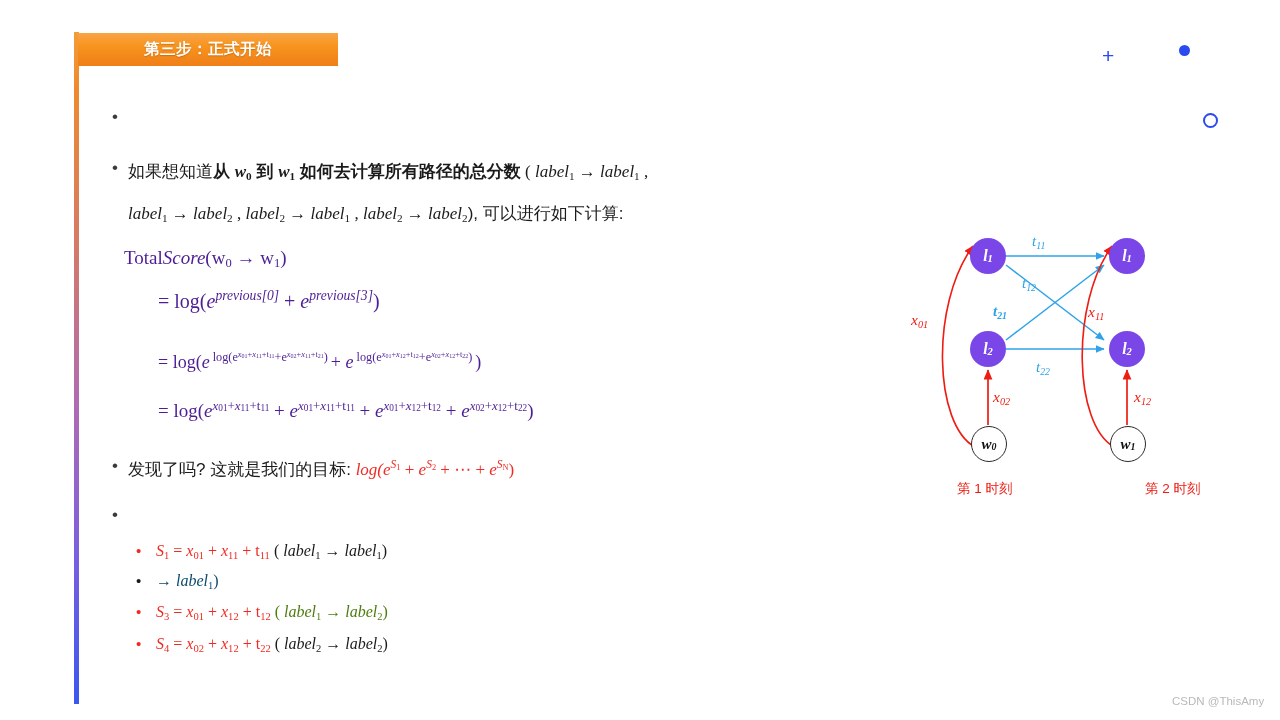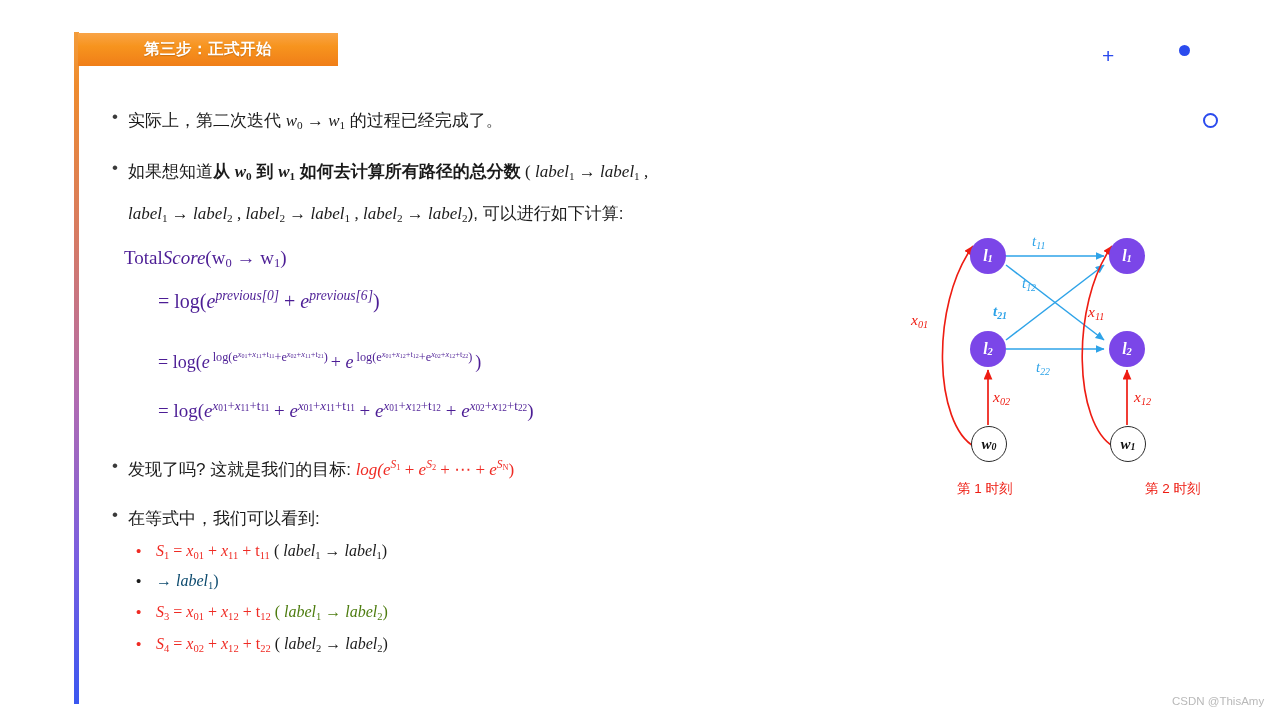--- a/index.html
+++ b/index.html
@@ -74,43 +74,40 @@
 </div>
 
 <div id="plus-mark">+</div>
 <div id="dot-mark"></div>
 <div id="rt-head">
 </div>
 <div id="circle-mark"></div>
 
 <div class="bullet" style="left:112px;top:104px;width:760px;">
   <span class="bdot">•</span>
-  <span class="btext">
-    <span class="cjk">实际上，第二次迭代 </span><span class="mathi">w</span><sub class="mathr">0</sub><span class="mathr"> → </span><span class="mathi">w</span><sub class="mathr">1</sub><span class="cjk"> 的过程已经完成了。</span>
-  </span>
 </div>
 
 <div class="bullet" style="left:112px;top:155px;width:780px;">
   <span class="bdot">•</span>
   <span class="btext">
     <span class="cjk">如果想知道</span><span class="cjk bld">从 </span><span class="mathi bld">w</span><sub class="mathr bld">0</sub><span class="cjk bld"> 到 </span><span class="mathi bld">w</span><sub class="mathr bld">1</sub><span class="cjk bld"> 如何去计算所有路径的总分数</span><span class="mathr"> ( </span><span class="mathi">label</span><sub class="mathr">1</sub><span class="mathr"> → </span><span class="mathi">label</span><sub class="mathr">1</sub><span class="mathr"> ,</span>
   </span>
 </div>
 <div class="bullet" style="left:128px;top:197px;width:780px;">
   <span class="btext">
     <span class="mathi">label</span><sub class="mathr">1</sub><span class="mathr"> → </span><span class="mathi">label</span><sub class="mathr">2</sub><span class="mathr"> , </span><span class="mathi">label</span><sub class="mathr">2</sub><span class="mathr"> → </span><span class="mathi">label</span><sub class="mathr">1</sub><span class="mathr"> , </span><span class="mathi">label</span><sub class="mathr">2</sub><span class="mathr"> → </span><span class="mathi">label</span><sub class="mathr">2</sub><span class="cjk">), 可以进行如下计算:</span>
   </span>
 </div>
 
 <div class="formula" style="left:124px;top:247px;font-size:19px;">
   <span>Total</span><span style="font-style:italic">Score</span><span>(</span><span>w</span><sub>0</sub><span> → </span><span>w</span><sub>1</sub><span>)</span>
 </div>
 
 <div class="formula" style="left:158px;top:290px;font-size:20px;">
-  <span>= log(</span><span style="font-style:italic">e</span><sup style="font-style:italic">previous[0]</sup><span> + </span><span style="font-style:italic">e</span><sup style="font-style:italic">previous[6]</sup><span>)</span>
+  <span>= log(</span><span style="font-style:italic">e</span><sup style="font-style:italic">previous[0]</sup><span> + </span><span style="font-style:italic">e</span><sup style="font-style:italic">previous[3]</sup><span>)</span>
 </div>
 
 <div class="formula" style="left:158px;top:352px;font-size:18px;">
   <span>= log(</span><span style="font-style:italic">e</span><sup>
     <span>log(e</span><sup style="font-style:italic;top:-.45em">x</sup><sup style="top:-.45em"><sub>01</sub></sup><sup style="top:-.45em">+</sup><sup style="font-style:italic;top:-.45em">x</sup><sup style="top:-.45em"><sub>11</sub></sup><sup style="top:-.45em">+</sup><sup style="top:-.45em">t</sup><sup style="top:-.45em"><sub>11</sub></sup><span>+e</span><sup style="font-style:italic;top:-.45em">x</sup><sup style="top:-.45em"><sub>02</sub></sup><sup style="top:-.45em">+</sup><sup style="font-style:italic;top:-.45em">x</sup><sup style="top:-.45em"><sub>11</sub></sup><sup style="top:-.45em">+</sup><sup style="top:-.45em">t</sup><sup style="top:-.45em"><sub>21</sub></sup><span>)</span>
   </sup><span> + </span><span style="font-style:italic">e</span><sup>
     <span>log(e</span><sup style="font-style:italic;top:-.45em">x</sup><sup style="top:-.45em"><sub>01</sub></sup><sup style="top:-.45em">+</sup><sup style="font-style:italic;top:-.45em">x</sup><sup style="top:-.45em"><sub>12</sub></sup><sup style="top:-.45em">+</sup><sup style="top:-.45em">t</sup><sup style="top:-.45em"><sub>12</sub></sup><span>+e</span><sup style="font-style:italic;top:-.45em">x</sup><sup style="top:-.45em"><sub>02</sub></sup><sup style="top:-.45em">+</sup><sup style="font-style:italic;top:-.45em">x</sup><sup style="top:-.45em"><sub>12</sub></sup><sup style="top:-.45em">+</sup><sup style="top:-.45em">t</sup><sup style="top:-.45em"><sub>22</sub></sup><span>)</span>
   </sup><span>)</span>
 </div>
 
@@ -120,21 +117,20 @@
 
 <div class="bullet" style="left:112px;top:453px;width:760px;">
   <span class="bdot">•</span>
   <span class="btext">
     <span class="cjk">发现了吗? 这就是我们的目标: </span><span class="mathi red">log(</span><span class="mathi red">e</span><sup class="mathi red">S</sup><sup class="red"><sub class="mathr">1</sub></sup><span class="mathr red"> + </span><span class="mathi red">e</span><sup class="mathi red">S</sup><sup class="red"><sub class="mathr">2</sub></sup><span class="mathr red"> + ⋯ + </span><span class="mathi red">e</span><sup class="mathi red">S</sup><sup class="red"><sub class="mathr">N</sub></sup><span class="mathr red">)</span>
   </span>
 </div>
 
 <div class="bullet" style="left:112px;top:502px;width:760px;">
   <span class="bdot">•</span>
-  <span class="btext cjk">在等式中，我们可以看到:</span>
 </div>
 
 <div id="sub-bullets">
     <div class="sbullet" style="left: 136px; top: 542px;">
       <span class="sdot" style="color: rgb(239, 43, 36);">•</span>
       <span class="stext" style="color: rgb(239, 43, 36);"><i>S</i><sub>1</sub> = <i>x</i><sub>01</sub> + <i>x</i><sub>11</sub> + t<sub>11</sub> <span style="color:#1b1b1b">( <i>label</i><sub>1</sub> → <i>label</i><sub>1</sub>)</span></span>
     </div>
     <div class="sbullet" style="left: 136px; top: 572px;">
       <span class="sdot" style="color: rgb(27, 27, 27);">•</span>
       <span class="stext" style="color: #0c4a6e;"> → <i>label</i><sub>1</sub>)</span>

